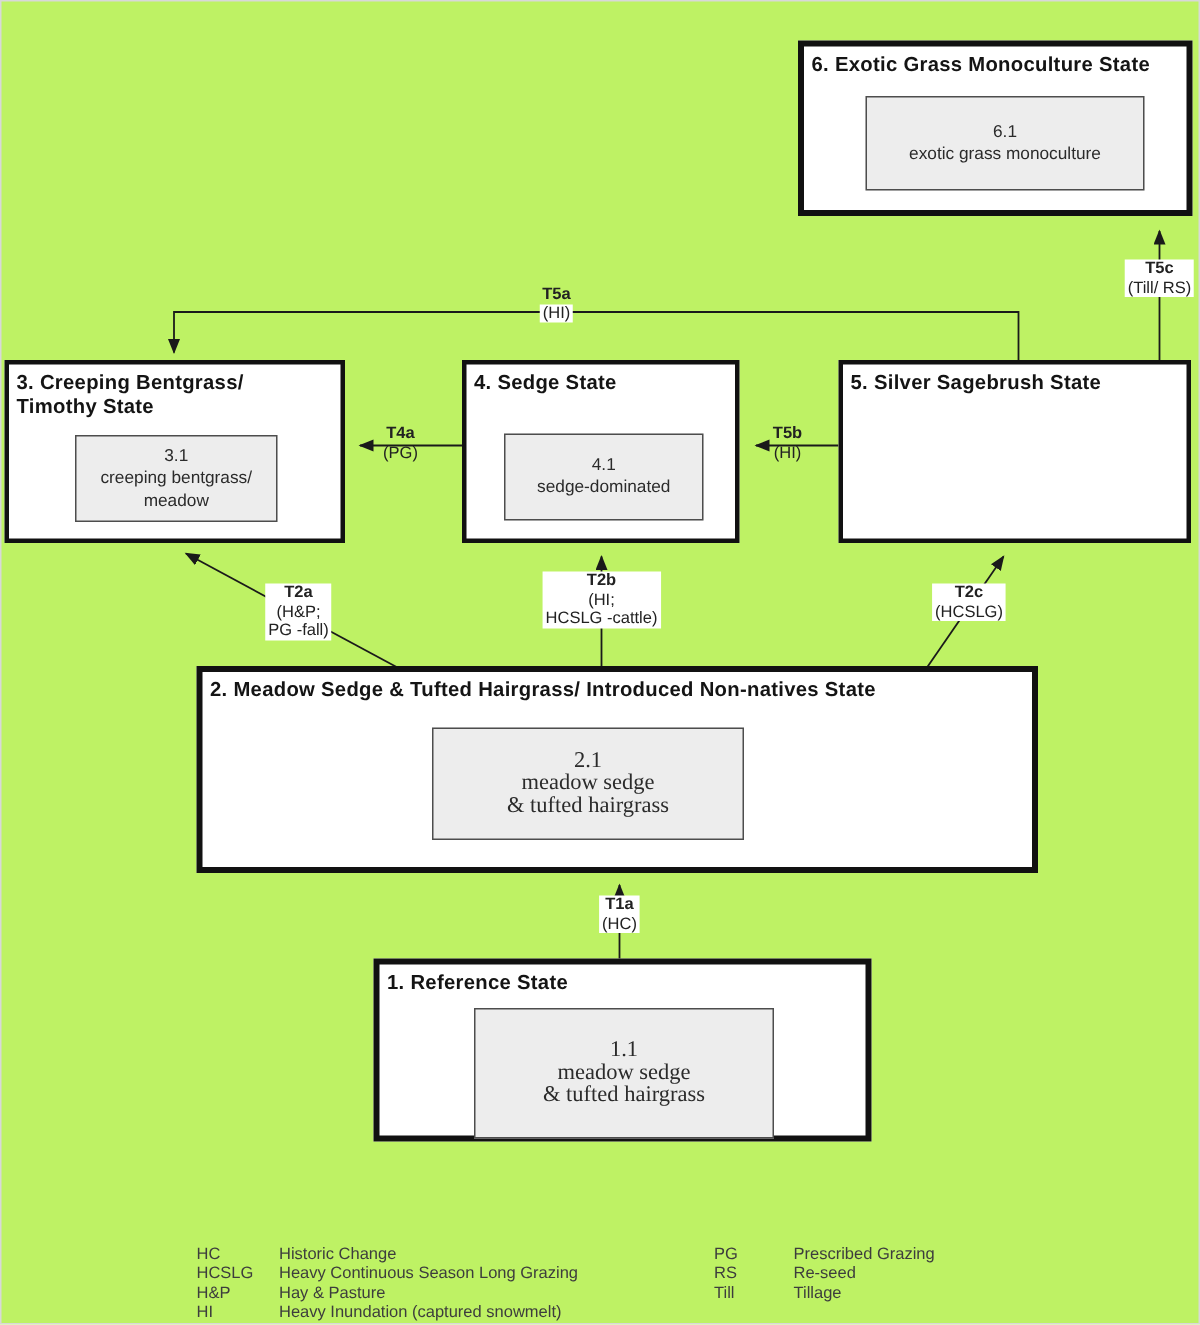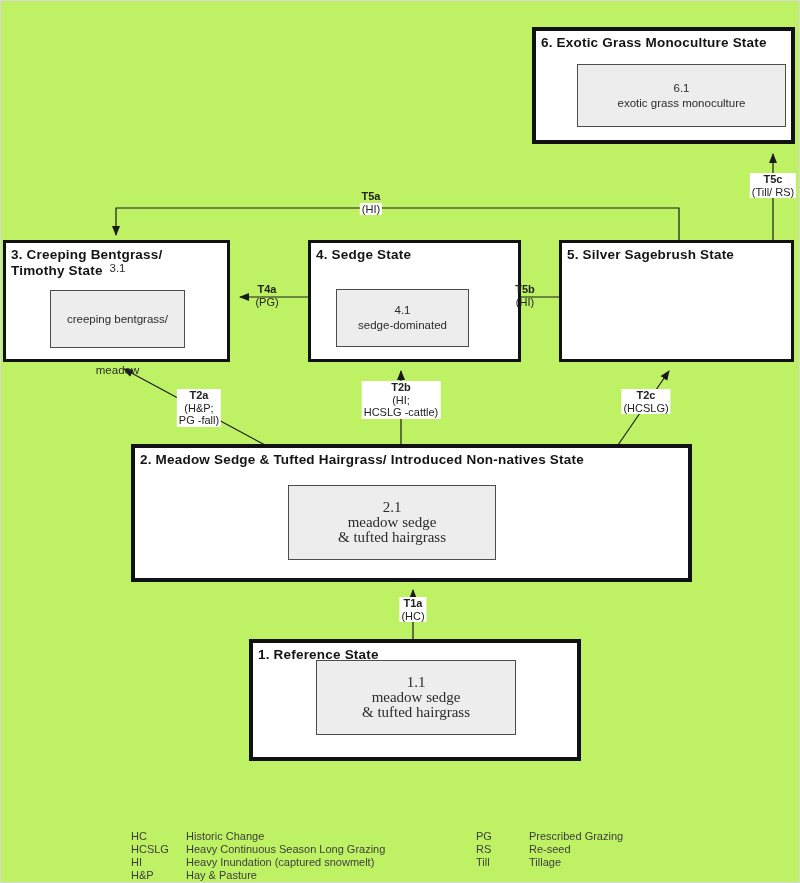--- a/index.html
+++ b/index.html
@@ -54,39 +54,39 @@
     <path d="M400,444 L400,370" stroke="#1a1a1a" stroke-width="1.2" fill="none" marker-end="url(#arrow)"></path>
     <path d="M617,444 L668,370" stroke="#1a1a1a" stroke-width="1.2" fill="none" marker-end="url(#arrow)"></path>
     <path d="M307,296 L239,296" stroke="#1a1a1a" stroke-width="1.2" fill="none" marker-end="url(#arrow)"></path>
     <path d="M678,240 L678,207 L115,207 L115,234" stroke="#1a1a1a" stroke-width="1.2" fill="none" marker-end="url(#arrow)"></path>
     <path d="M558,296 L503,296" stroke="#1a1a1a" stroke-width="1.2" fill="none" marker-end="url(#arrow)"></path>
     <path d="M772,240 L772,153" stroke="#1a1a1a" stroke-width="1.2" fill="none" marker-end="url(#arrow)"></path>
   </svg>
 
   <div class="state thick" style="left:531px;top:26px;width:263px;height:117px;">
     <div class="state-title">6. Exotic Grass Monoculture State</div>
-    <div class="community" style="left:41px;top:33px;width:209px;height:63px;">
+    <div class="community" style="left:41px;top:33px;width:186px;height:63px;">
       <div>6.1</div>
       <div>exotic grass monoculture</div>
     </div>
   </div>
 
   <div class="state" style="left:2px;top:239px;width:227px;height:122px;">
     <div class="state-title">
       <div>3. Creeping Bentgrass/</div>
       <div>Timothy State</div>
     </div>
-    <div class="community" style="left:44px;top:47px;width:135px;height:58px;gap:36px;">
+    <div class="community" style="left:44px;top:47px;width:135px;height:58px;">
       <div>3.1</div>
       <div>creeping bentgrass/</div>
       <div>meadow</div>
     </div>
   </div>
 
-  <div class="state" style="left:307px;top:239px;width:213px;height:122px;">
+  <div class="state" style="left:307px;top:239px;width:185px;height:122px;">
     <div class="state-title">4. Sedge State</div>
     <div class="community" style="left:25px;top:46px;width:133px;height:58px;">
       <div>4.1</div>
       <div>sedge-dominated</div>
     </div>
   </div>
 
   <div class="state" style="left:558px;top:239px;width:235px;height:122px;">
     <div class="state-title">5. Silver Sagebrush State</div>
   </div>
@@ -95,21 +95,21 @@
     <div class="state-title">2. Meadow Sedge &amp; Tufted Hairgrass/ Introduced Non-natives State</div>
     <div class="community serif" style="left:153px;top:37px;width:208px;height:75px;">
       <div>2.1</div>
       <div>meadow sedge</div>
       <div>&amp; tufted hairgrass</div>
     </div>
   </div>
 
   <div class="state thick" style="left:248px;top:638px;width:332px;height:122px;">
     <div class="state-title">1. Reference State</div>
-    <div class="community serif" style="left:63px;top:17px;width:200px;height:75px;">
+    <div class="community serif" style="left:63px;top:29px;width:200px;height:87px;">
       <div>1.1</div>
       <div>meadow sedge</div>
       <div>&amp; tufted hairgrass</div>
     </div>
   </div>
 
   <div class="tlabel" style="left:370px;top:189px;">
     <div class="tcode">T5a</div>
     <div class="bgwhite">(HI)</div>
   </div>
@@ -154,26 +154,26 @@
   <div class="legend" style="left:130px;top:829px;">
     <div class="legend-row">
       <span class="legend-abbr">HC</span>
       <span class="legend-def">Historic Change</span>
     </div>
     <div class="legend-row">
       <span class="legend-abbr">HCSLG</span>
       <span class="legend-def">Heavy Continuous Season Long Grazing</span>
     </div>
     <div class="legend-row">
+      <span class="legend-abbr">H&amp;P</span>
+      <span class="legend-def">Hay &amp; Pasture</span>
+    </div>
+    <div class="legend-row">
       <span class="legend-abbr">HI</span>
       <span class="legend-def">Heavy Inundation (captured snowmelt)</span>
-    </div>
-    <div class="legend-row">
-      <span class="legend-abbr">H&amp;P</span>
-      <span class="legend-def">Hay &amp; Pasture</span>
     </div>
   </div>
 
   <div class="legend" style="left:475px;top:829px;">
     <div class="legend-row">
       <span class="legend-abbr" style="width:53px;flex-basis:53px;">PG</span>
       <span class="legend-def">Prescribed Grazing</span>
     </div>
     <div class="legend-row">
       <span class="legend-abbr" style="width:53px;flex-basis:53px;">RS</span>

